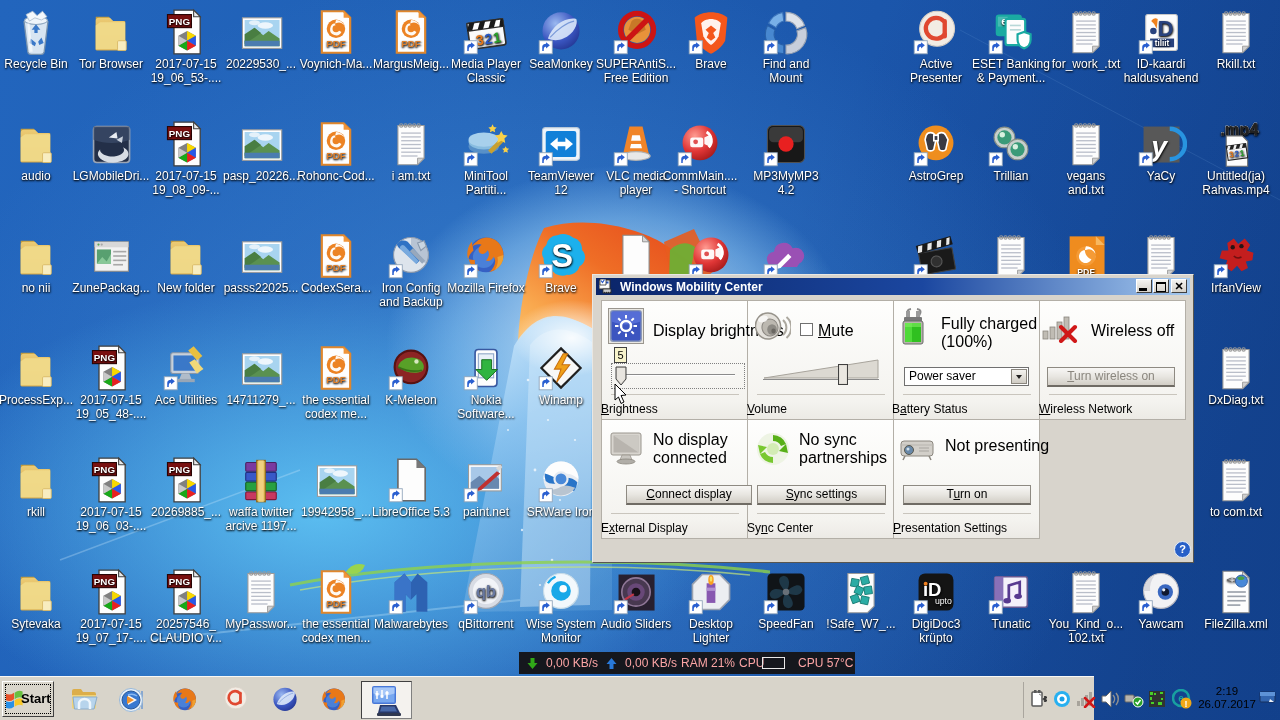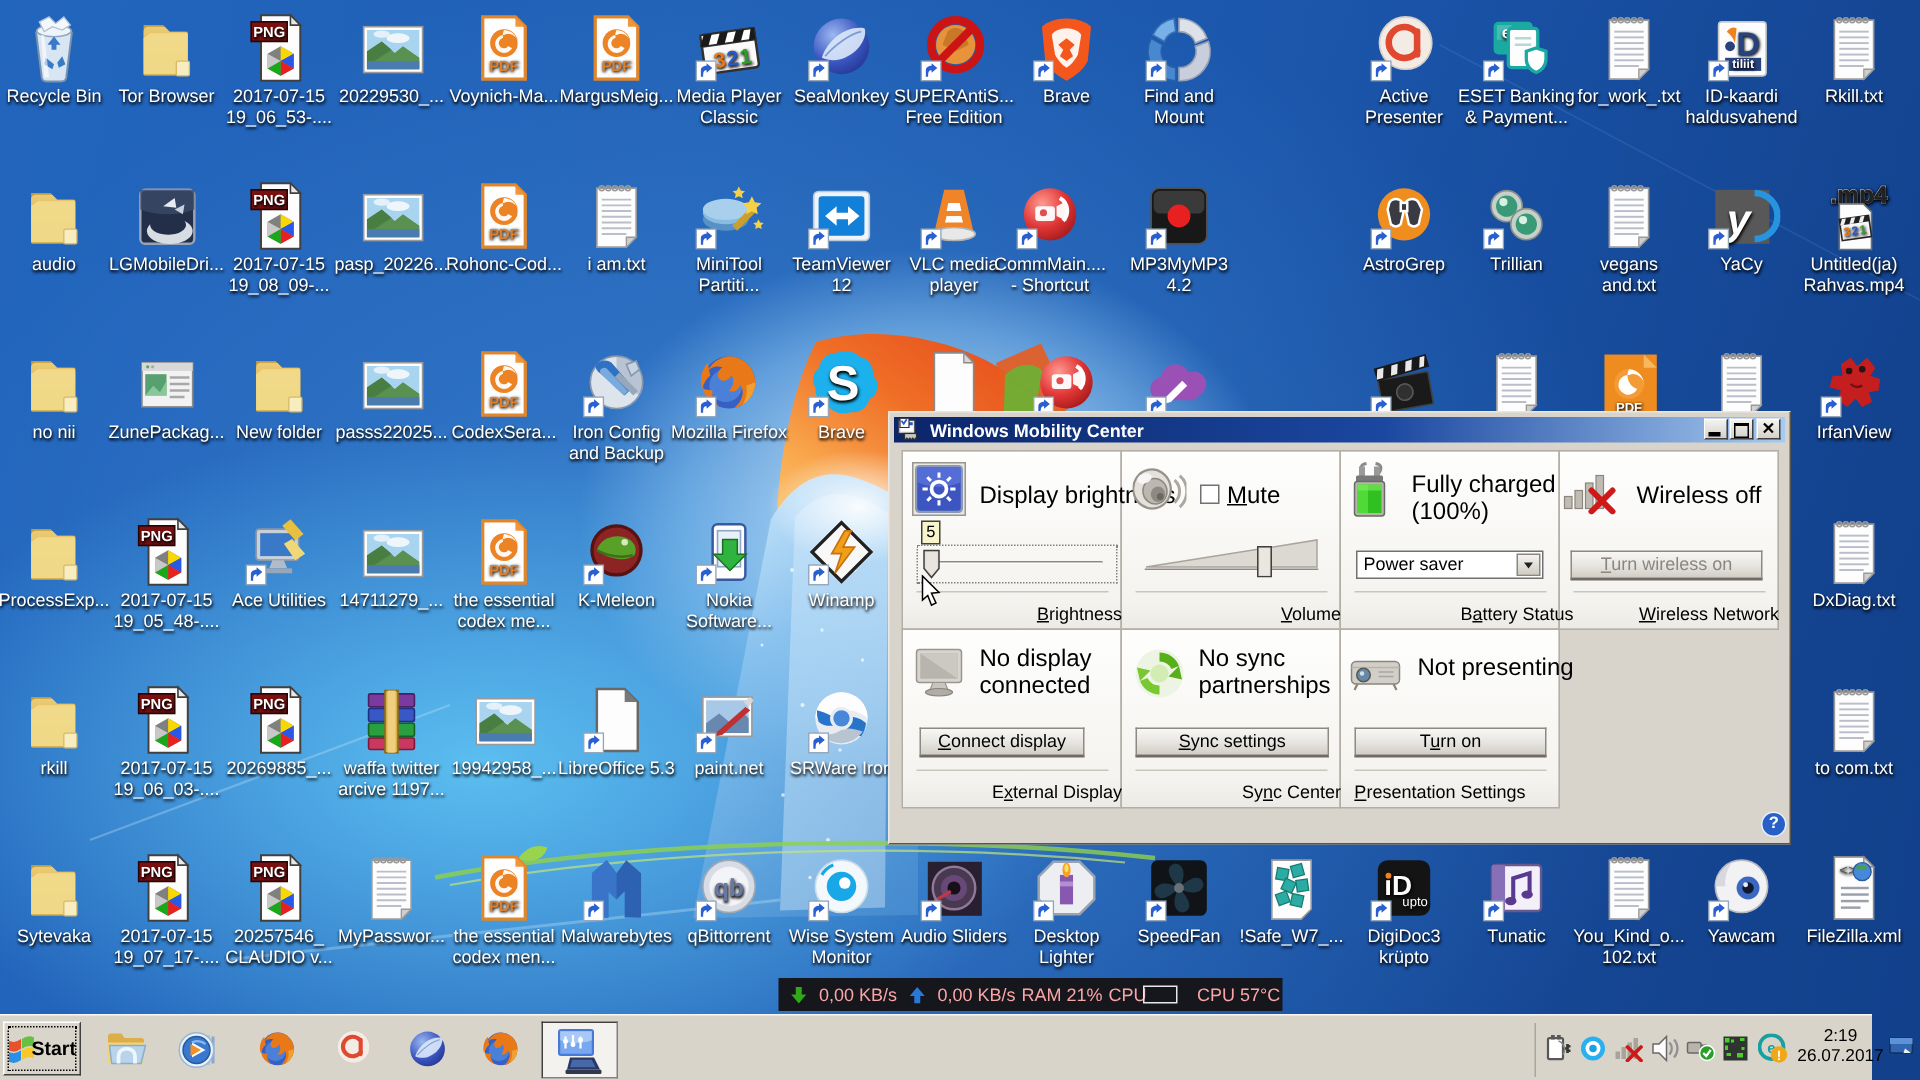--- a/index.html
+++ b/index.html
@@ -21,31 +21,31 @@
 #dlg{position:absolute;left:592px;top:274px;width:602px;height:289px;background:#d8d4cc;
  border-left:1px solid #e9e7e3;border-top:1px solid #e9e7e3;border-right:1px solid #585650;border-bottom:1px solid #585650;
  box-sizing:border-box;font-size:12px;color:#000}
 #tbar{position:absolute;left:3px;top:3px;right:3px;height:17px;
  background:linear-gradient(90deg,#0b2569,#1b47a0 55%,#a6caf0);color:#fff;font-weight:bold;font-size:12px}
 #tbar .tt{position:absolute;left:24px;top:2px}
 .wbtn{position:absolute;top:1px;width:16px;height:14px;background:linear-gradient(#f4f3f0,#d5d1c9);
  border-top:1px solid #fff;border-left:1px solid #fff;border-right:1px solid #404040;border-bottom:1px solid #404040;
  box-sizing:border-box;color:#000;font-size:9px;text-align:center;font-weight:bold}
 .tile{position:absolute;background:linear-gradient(#fefefd,#f4f3ef 85%,#eceae5);border:1px solid #b3afa7;box-sizing:border-box}
-.tlab{position:absolute;width:100%;text-align:right;font-size:12px;color:#000}
+.tlab{position:absolute;width:100%;text-align:left;font-size:12px;color:#000}
 .thead{position:absolute;font-size:16px;color:#000}
 .sep{position:absolute;height:1px;background:#c9c5bd}
 .cbtn{position:absolute;height:20px;background:linear-gradient(#f8f7f5,#e8e6e1 50%,#d2cec6);
  border:1px solid #8e8a82;border-bottom:2px solid #6f6b64;box-sizing:border-box;
  text-align:center;font-size:12px;color:#000;line-height:17px}
 u{text-decoration:underline}
 
 #stats{position:absolute;left:519px;top:652px;width:336px;height:22px;background:#15171d;color:#fca5a5;
  font-size:12px;line-height:22px;white-space:nowrap}
-#task{position:absolute;left:0;top:676px;width:1248px;height:44px;background:#d8d4ca;border-top:1px solid #f8f7f4}
+#task{position:absolute;left:0;top:676px;width:1094px;height:44px;background:#d8d4ca;border-top:1px solid #f8f7f4}
 #start{position:absolute;left:2px;top:4px;width:52px;height:36px;background:#d9d5cb;
  border-top:1px solid #fff;border-left:1px solid #fff;border-right:1px solid #404040;border-bottom:1px solid #404040;box-sizing:border-box}
 #start .f{position:absolute;left:2px;top:2px;right:2px;bottom:2px;border:1px dotted #000}
 #start .st{position:absolute;left:18px;top:9px;font-weight:bold;font-size:13px;color:#000}
 .ql{position:absolute;top:8px}
 #mobbtn{position:absolute;left:361px;top:4px;width:51px;height:38px;background:#f4f2ee;
  border:1px solid #808080;border-top-color:#404040;border-left-color:#404040;box-sizing:border-box}
 #tray{position:absolute;left:1023px;top:5px;width:253px;height:36px;border-left:1px solid #aaa69e}
 #clock{position:absolute;left:1196px;top:8px;width:62px;text-align:center;font-size:11.5px;color:#000;line-height:13px}
 </style></head>
@@ -1195,21 +1195,21 @@
  <div class="tlab" style="left:446px;top:127px;width:147px"><u>W</u>ireless Network</div>
 
  <svg style="position:absolute;left:16px;top:156px" width="36" height="34" viewBox="0 0 36 34">
         <rect x="2" y="2" width="30" height="22" rx="2" fill="#d8d5cf" stroke="#9a968e"></rect>
         <rect x="4.5" y="4.5" width="25" height="17" fill="#b8b4ae"></rect>
         <path d="M4.5,4.5 h25 v17 Z" fill="#ccc9c3"></path>
         <path d="M13,24 h8 l2,5 h-12 Z" fill="#c8c5bf" stroke="#9a968e" stroke-width="0.8"></path>
         <ellipse cx="17" cy="30.5" rx="9" ry="2.5" fill="#b0ada7" stroke="#8a867e" stroke-width="0.8"></ellipse>
       </svg>
  <div class="thead" style="left:60px;top:156px">No display<br>connected</div>
- <div class="cbtn" style="left:20px;top:210px;width:110px"><u>C</u>onnect display</div>
+ <div class="cbtn" style="left:33px;top:210px;width:126px"><u>C</u>onnect display</div>
  <div class="sep" style="left:18px;top:238px;width:128px"></div>
  <div class="tlab" style="left:8px;top:246px;width:147px">E<u>x</u>ternal Display</div>
 
  <svg style="position:absolute;left:162px;top:156px" width="36" height="36" viewBox="0 0 36 36">
         <circle cx="18" cy="18" r="16" fill="#eef4e4"></circle>
         <path d="M18,4 a14,14 0 0 1 13,9 l-5,2 a9,9 0 0 0 -8,-5 Z" fill="#58b018"></path>
         <path d="M31,13 l2,9 -9,-2 Z" fill="#58b018"></path>
         <path d="M18,32 a14,14 0 0 1 -13,-9 l5,-2 a9,9 0 0 0 8,5 Z" fill="#78c830"></path>
         <path d="M5,23 l-2,-9 9,2 Z" fill="#78c830"></path>
         <circle cx="18" cy="18" r="6" fill="#c8e8a0" opacity="0.7"></circle>

